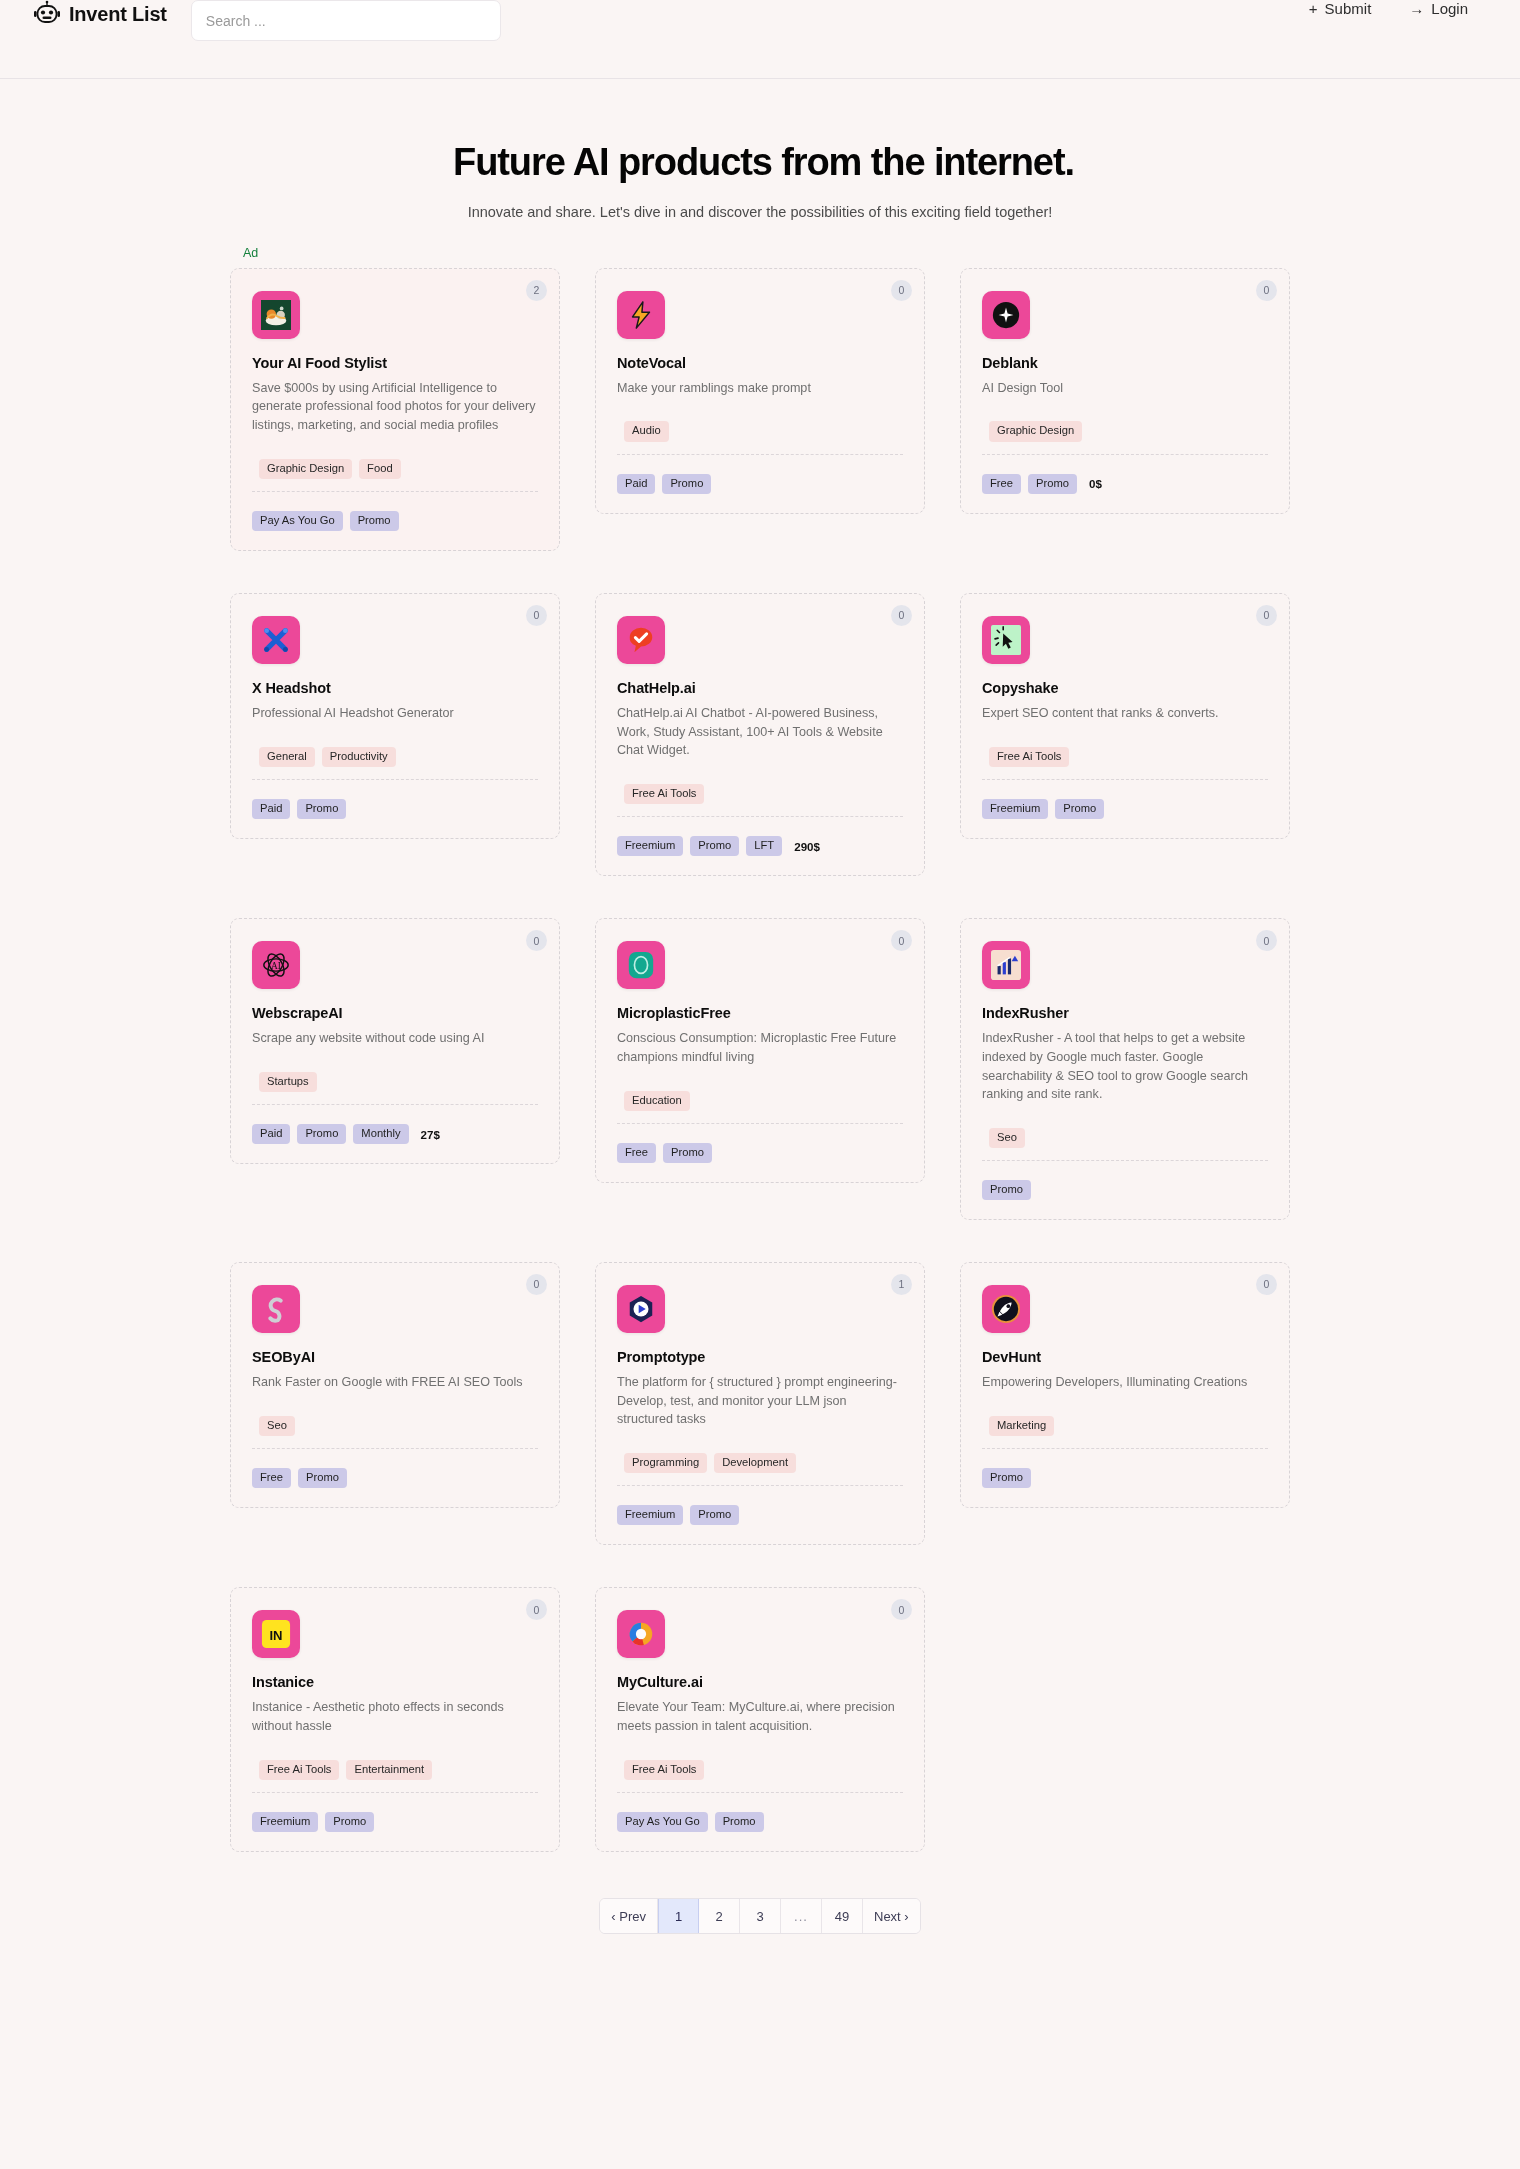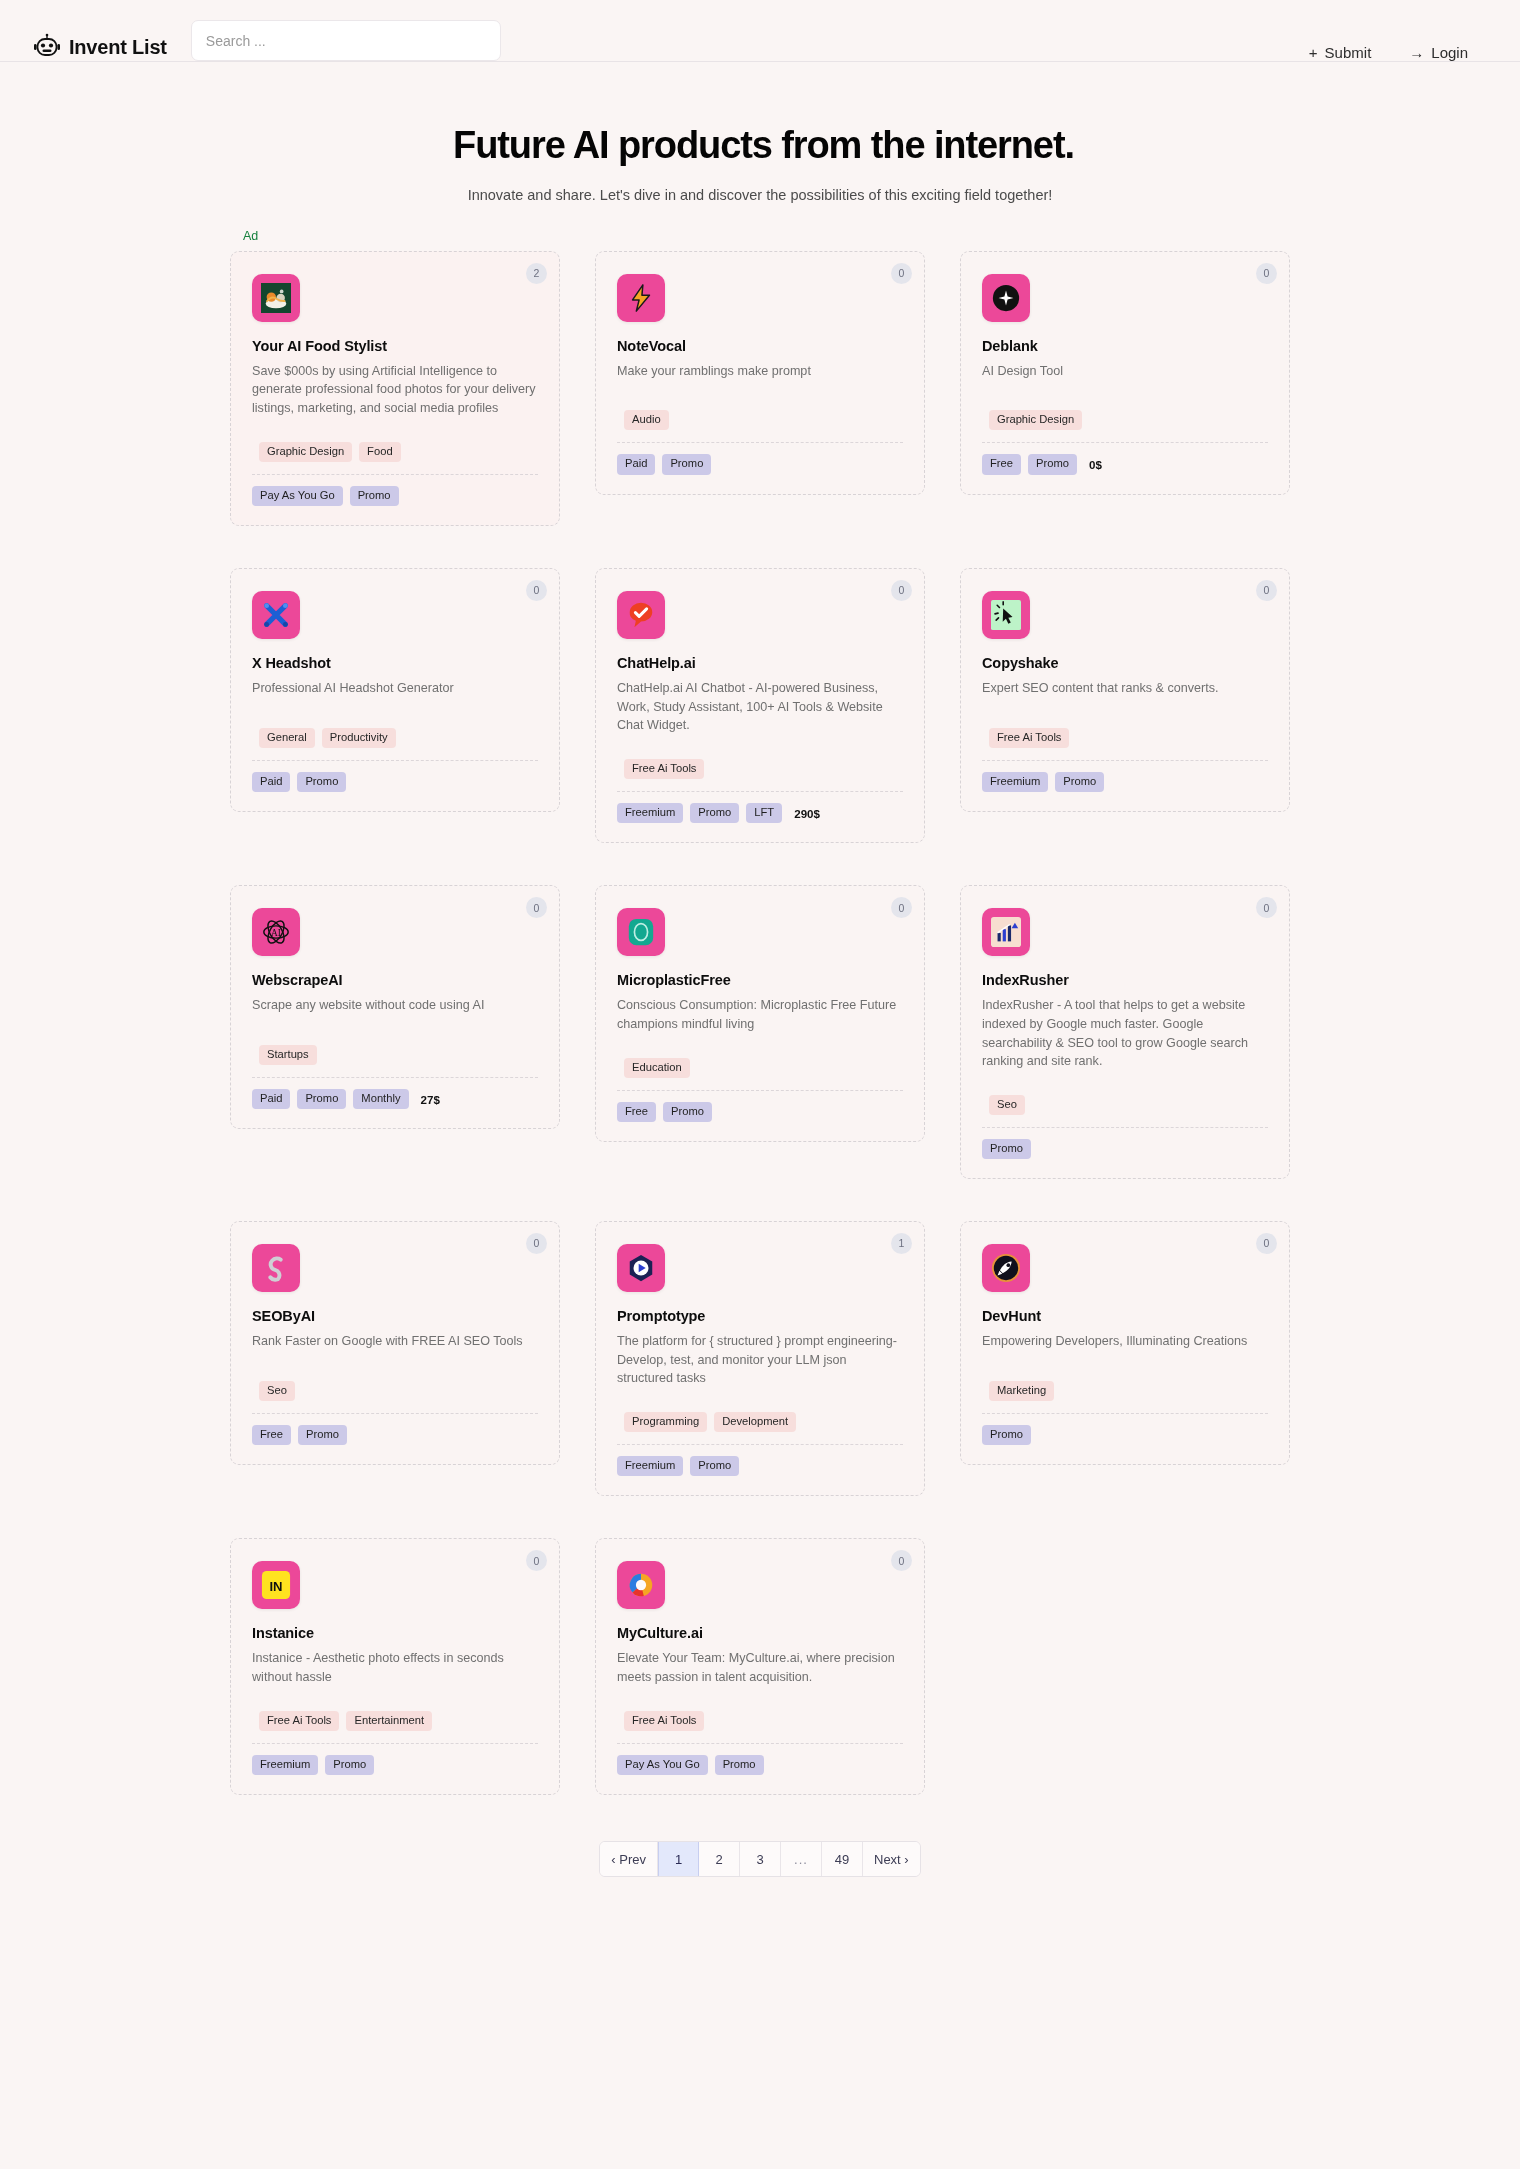--- a/index.html
+++ b/index.html
@@ -7,25 +7,25 @@
   html, body {
     width: 1520px;
     background: #faf5f4;
     font-family: "Liberation Sans", sans-serif;
     color: #1a1a1a;
     -webkit-font-smoothing: antialiased;
   }
 
   
   .site-header {
-    height: 62px;
+    height: 79px;
     background: #faf5f4;
     border-bottom: 1px solid #e8e3e6;
     display: flex;
-    align-items: flex-end;
+    align-items: flex-start;
     padding: 0 30px 0 33px;
     position: relative;
   }
   .brand {
     display: flex;
     align-items: center;
     gap: 8px;
     flex: 0 0 auto;
   }
   .brand-logo { width: 28px; height: 28px; display: block; }
@@ -153,21 +153,21 @@
     letter-spacing: -0.1px;
   }
   .card-desc {
     margin-top: 8px;
     font-size: 12.6px;
     line-height: 1.48;
     color: #707070;
   }
   .card-spacer { flex: 1 1 auto; min-height: 14px; }
 
-  .tag-row { display: flex; flex-wrap: wrap; gap: 7px; align-items: center; }
+  .tag-row { display: flex; flex-wrap: wrap; gap: 7px; align-items: center; margin-top: 8px; }
   .tag-row.categories { margin-top: 10px; padding-left: 7px; }
   .card-sep {
     margin: 12px 0 11px 0;
     border: 0;
     border-top: 1px dashed #dcd6d9;
   }
   .tag {
     display: inline-block;
     padding: 4px 8px 5px 8px;
     border-radius: 4px;

